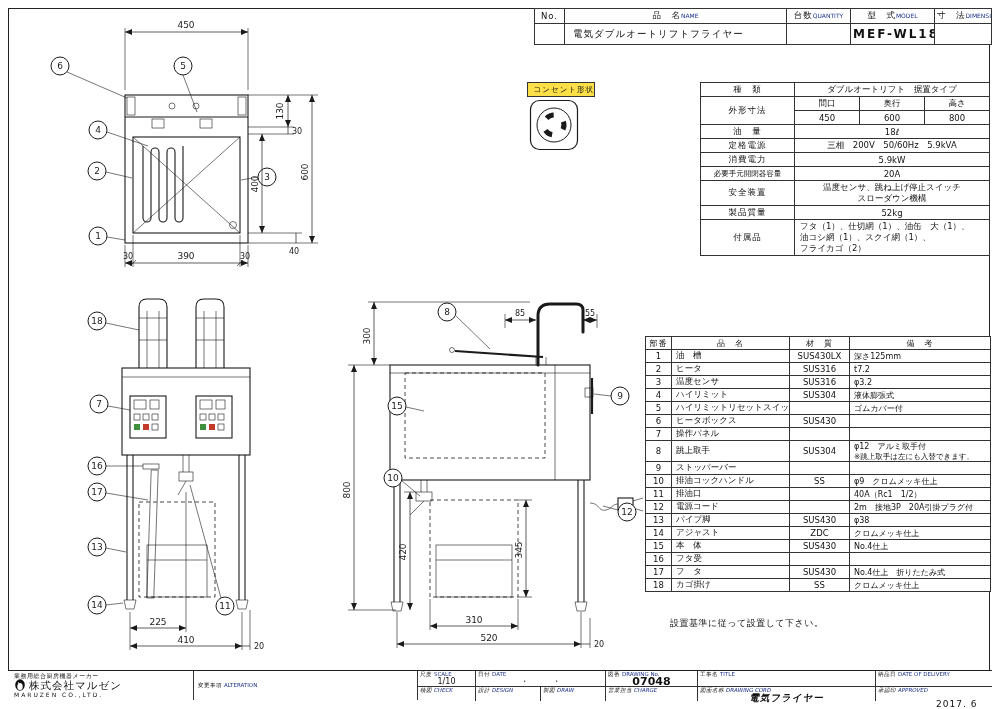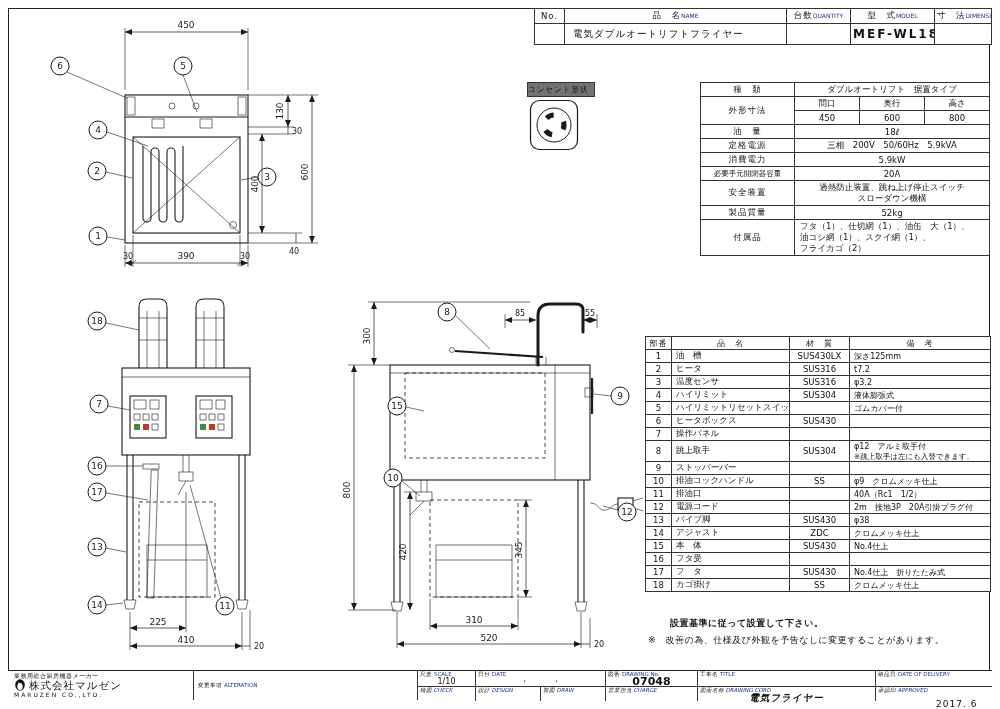--- a/index.html
+++ b/index.html
@@ -15,42 +15,42 @@
 
   
   .hdr{position:absolute;left:534px;top:8px;width:457px;}
   .hdr th{height:15px;text-align:center;font-size:8.5px;}
   .hdr td{height:21px;text-align:center;margin-top:46px;}
   .hdr .namecell{font-size:9.5px;text-align:left;padding-left:8px;letter-spacing:1px;}
   .hdr .modelcell{font-size:12px;font-weight:bold;letter-spacing:2px;}
 
   
   .outlet-label{position:absolute;left:527px;top:82px;width:66px;height:13px;border:1px solid #333;
-                font-size:7.5px;text-align:left;line-height:13px;letter-spacing:1px;background:#737373;}
+                font-size:7.5px;text-align:right;line-height:13px;letter-spacing:1px;background:#fde047;}
   .outlet-icon{position:absolute;left:529px;top:99px;}
 
   
   .spec{position:absolute;left:700px;top:82px;width:290px;}
   .spec td{height:14px;font-size:8.5px;text-align:center;}
   .spec .lbl{width:94px;letter-spacing:1px;}
   .spec .lbl.sm{font-size:7.5px;letter-spacing:0;}
   .spec .multi{height:auto;line-height:11px;padding:1px 2px;}
   .spec .left{text-align:left;padding-left:5px;}
 
   
   .parts{position:absolute;left:645px;top:336px;width:345px;padding-left:46px;}
   .parts th{height:13px;font-size:8px;text-align:center;letter-spacing:1px;}
   .parts td{height:13px;font-size:8.5px;}
   .parts .c{text-align:center;}
   .parts .nm{padding-left:4px;}
   .parts .nt{padding-left:4px;font-size:8px;}
   .parts .nt .sub{font-size:7.5px;line-height:9px;}
 
   .notes{position:absolute;left:648px;top:616px;width:344px;font-size:9px;line-height:15px;letter-spacing:0.5px;}
-  .notes .indent{padding-left:22px;font-weight:bold;}
+  .notes .indent{padding-left:22px;}
   .notes .gap{margin-top:2px;}
 
   
   .tblock{position:absolute;left:8px;top:670px;width:984px;height:30px;border-top:1.4px solid #222;
           box-sizing:border-box;display:flex;background:#fff;}
   .logo-cell{width:186px;border-right:1px solid #333;box-sizing:border-box;padding:1px 4px 0 6px;}
   .tagline{font-size:6px;line-height:7px;letter-spacing:0.5px;}
   .brandrow{display:flex;align-items:center;gap:3px;line-height:11px;}
   .brand{font-size:10.5px;font-weight:normal;letter-spacing:1px;}
   .brand-en{font-size:6px;letter-spacing:2px;line-height:8px;}
@@ -430,21 +430,21 @@
       <td class="lbl">消費電力</td>
       <td colspan="3">5.9kW</td>
     </tr>
     <tr>
       <td class="lbl sm">必要手元開閉器容量</td>
       <td colspan="3">20A</td>
     </tr>
     <tr>
       <td class="lbl">安全装置</td>
       <td colspan="3" class="multi">
-        <div>過熱防止装置、跳ね上げ停止スイッチ</div>
+        <div>温度センサ、跳ね上げ停止スイッチ</div>
         <div>スローダウン機構</div>
       </td>
     </tr>
     <tr>
       <td class="lbl">製品質量</td>
       <td colspan="3">52kg</td>
     </tr>
     <tr>
       <td class="lbl">付属品</td>
       <td colspan="3" class="multi left">
@@ -579,21 +579,20 @@
           <td class="c">18</td>
           <td class="nm">カゴ掛け</td>
           <td class="c">SS</td>
           <td class="nt">クロムメッキ仕上</td>
         </tr>
   </tbody>
     </table>
 
   <div class="notes">
     <div class="indent">設置基準に従って設置して下さい。</div>
-    <div class="gap">※　改善の為、仕様及び外観を予告なしに変更することがあります。</div>
   </div>
 
   <div class="tblock">
     <div class="logo-cell">
       <div class="tagline">業務用総合厨房機器メーカー</div>
       <div class="brandrow">
         <svg width="12" height="12" viewBox="0 0 20 20">
           <ellipse cx="10" cy="10" rx="8" ry="9.5" fill="#111"></ellipse>
           <ellipse cx="10" cy="12.5" rx="4.5" ry="6" fill="#fff"></ellipse>
           <circle cx="7.5" cy="6.5" r="1" fill="#fff"></circle>

